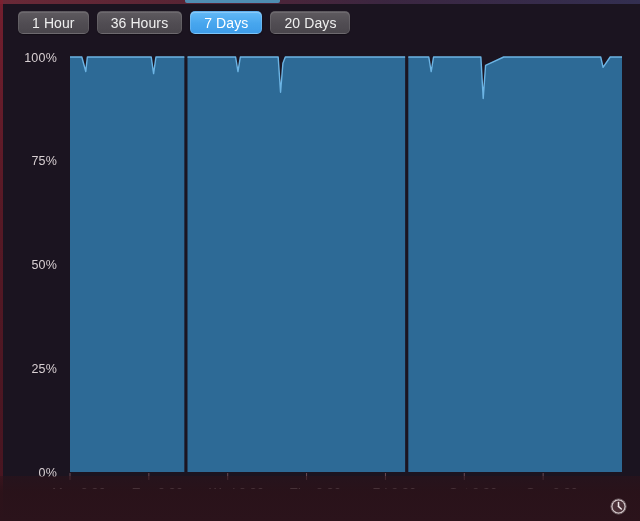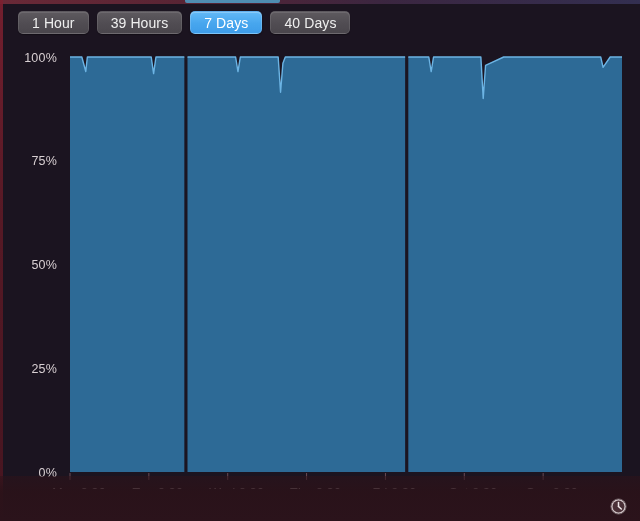--- a/index.html
+++ b/index.html
@@ -140,27 +140,27 @@
 
   <div class="window-top-strip"></div>
   <div class="toolbar-fragment"></div>
   <div class="window-left-edge"></div>
 
   <div class="segmented">
     <div class="seg-btn">
       <span>1 Hour</span>
     </div>
     <div class="seg-btn">
-      <span>39 Hours</span>
+      <span>36 Hours</span>
     </div>
     <div class="seg-btn selected">
       <span>7 Days</span>
     </div>
     <div class="seg-btn">
-      <span>40 Days</span>
+      <span>20 Days</span>
     </div>
   </div>
 
   <div class="chart-wrap">
     <svg id="chart-svg" width="640" height="445" viewBox="0 0 640 445">
       <g>
           <text class="ylabel" x="57" y="17.5">100%</text>
           <text class="ylabel" x="57" y="121.25">75%</text>
           <text class="ylabel" x="57" y="225">50%</text>
           <text class="ylabel" x="57" y="328.75">25%</text>

